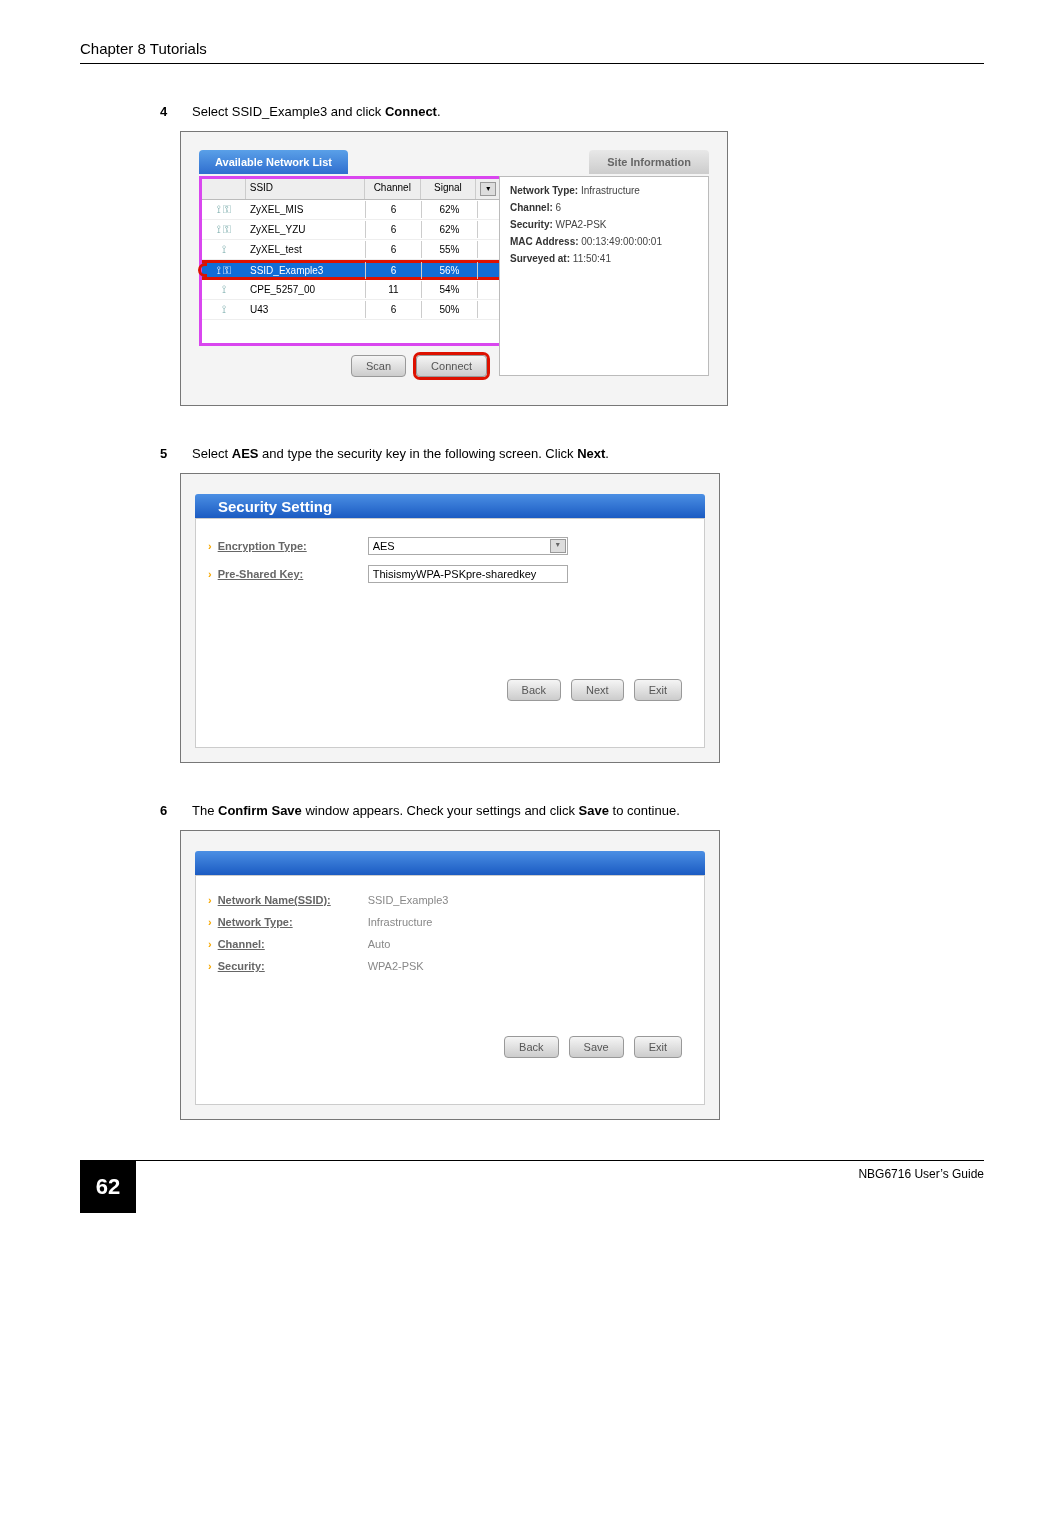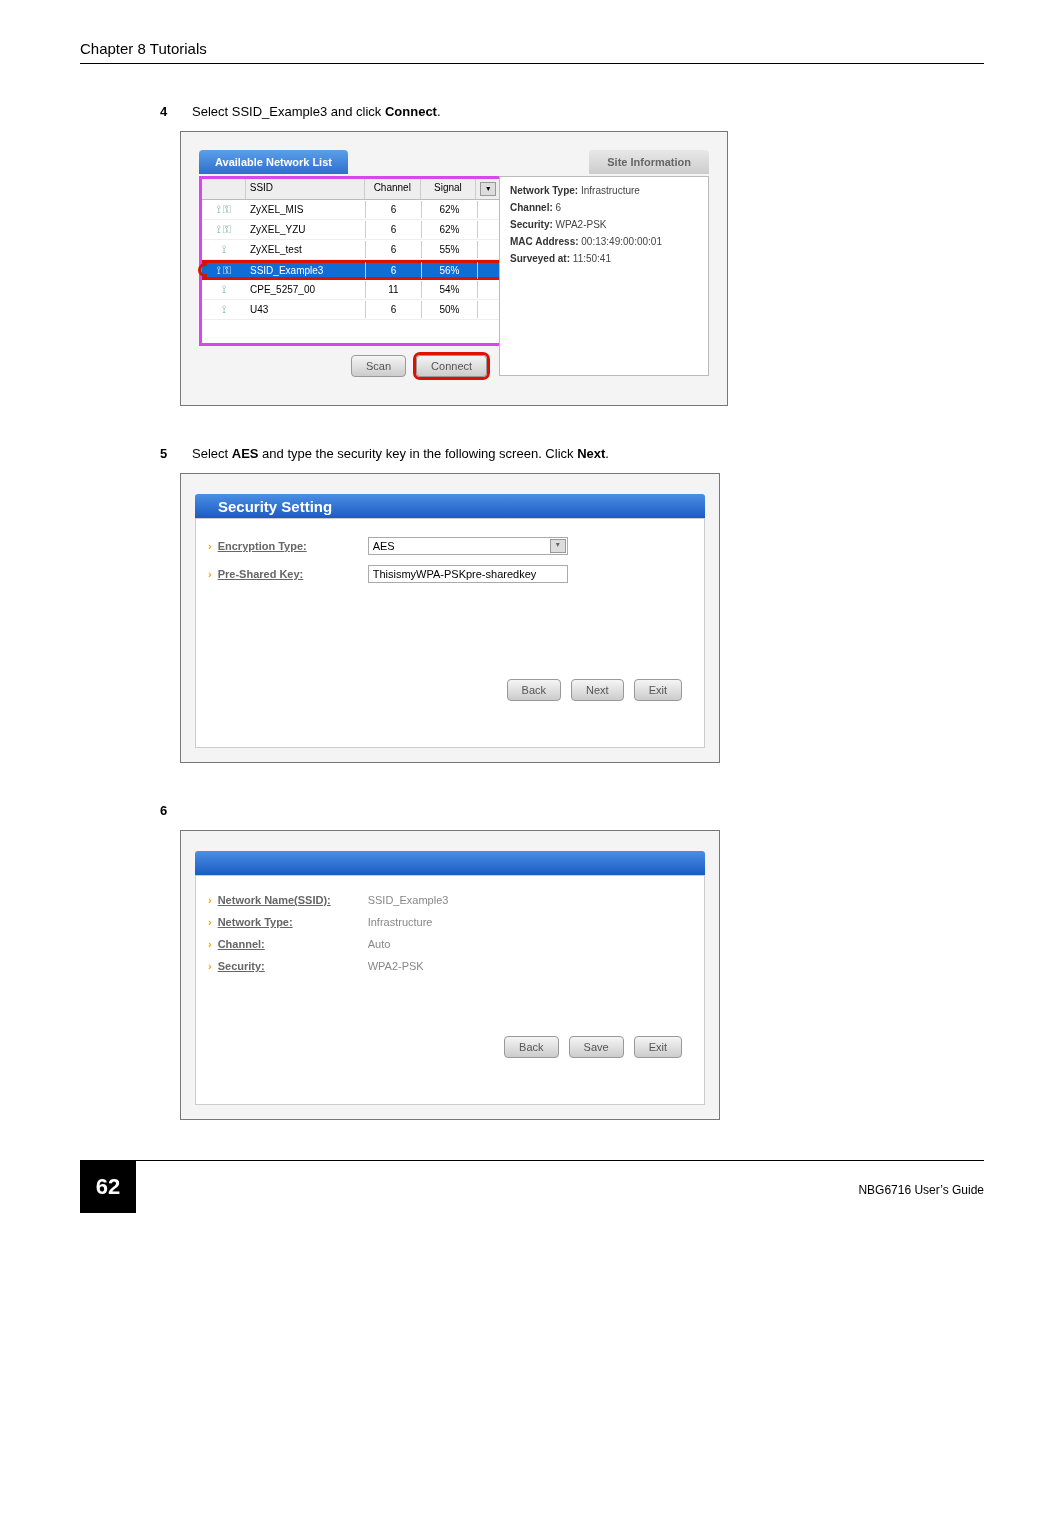--- a/index.html
+++ b/index.html
@@ -71,21 +71,21 @@
     .fld { display:flex; align-items:center; margin-bottom:10px; }
     .bullet { color:#f7a800; margin-right:6px; font-weight:bold; }
     .flabel { width:150px; font-weight:bold; color:#666;text-decoration:underline; }
     .fval { color:#888; }
     .txtin { border:1px solid #aaa; padding:2px 4px; font-size:11px; width:200px; background:#fff; }
     .dd { position:relative; }
     .dd .ddarrow { position:absolute; right:2px; top:2px; width:16px; height:14px; background:#ddd; border:1px solid #999; font-size:8px; text-align:center; }
     .btnrow2 { position:absolute; right:22px; bottom:46px; display:flex; gap:10px; }
     .footer {
       margin-top: 36px;
-      display:flex; align-items:center; gap:18px;
+      display:flex; align-items:flex-start; gap:18px;
       border-top: 1px solid #000;
       padding-top:0;
     }
     .pagenum-box {
       background:#000; color:#fff; font-weight:bold;
       width:56px; height:52px; display:flex; align-items:center; justify-content:center;
       font-size:22px;
     }
     .guide-name { flex:1; text-align:right; font-size:12px; padding-top:6px; }
     .indent { margin-left: 80px; }
@@ -215,20 +215,23 @@
     <div class="btnrow2">
       <button class="gbtn">Back</button>
       <button class="gbtn">Next</button>
       <button class="gbtn">Exit</button>
     </div>
   </div>
 </div>
 
 <div class="step-row indent">
   <span class="step-num">6</span>
+  <span class="step-text">
+    <span>The </span><b>Confirm Save</b><span> window appears. Check your settings and click </span><b>Save</b><span> to continue.</span>
+  </span>
 </div>
 <div class="figure-frame fig3">
   <div class="stripe"></div>
   <div class="formarea" style="top:44px">
     <div class="fld">
       <span class="bullet">›</span>
       <span class="flabel">Network Name(SSID):</span>
       <span class="fval">SSID_Example3</span>
     </div>
     <div class="fld">

